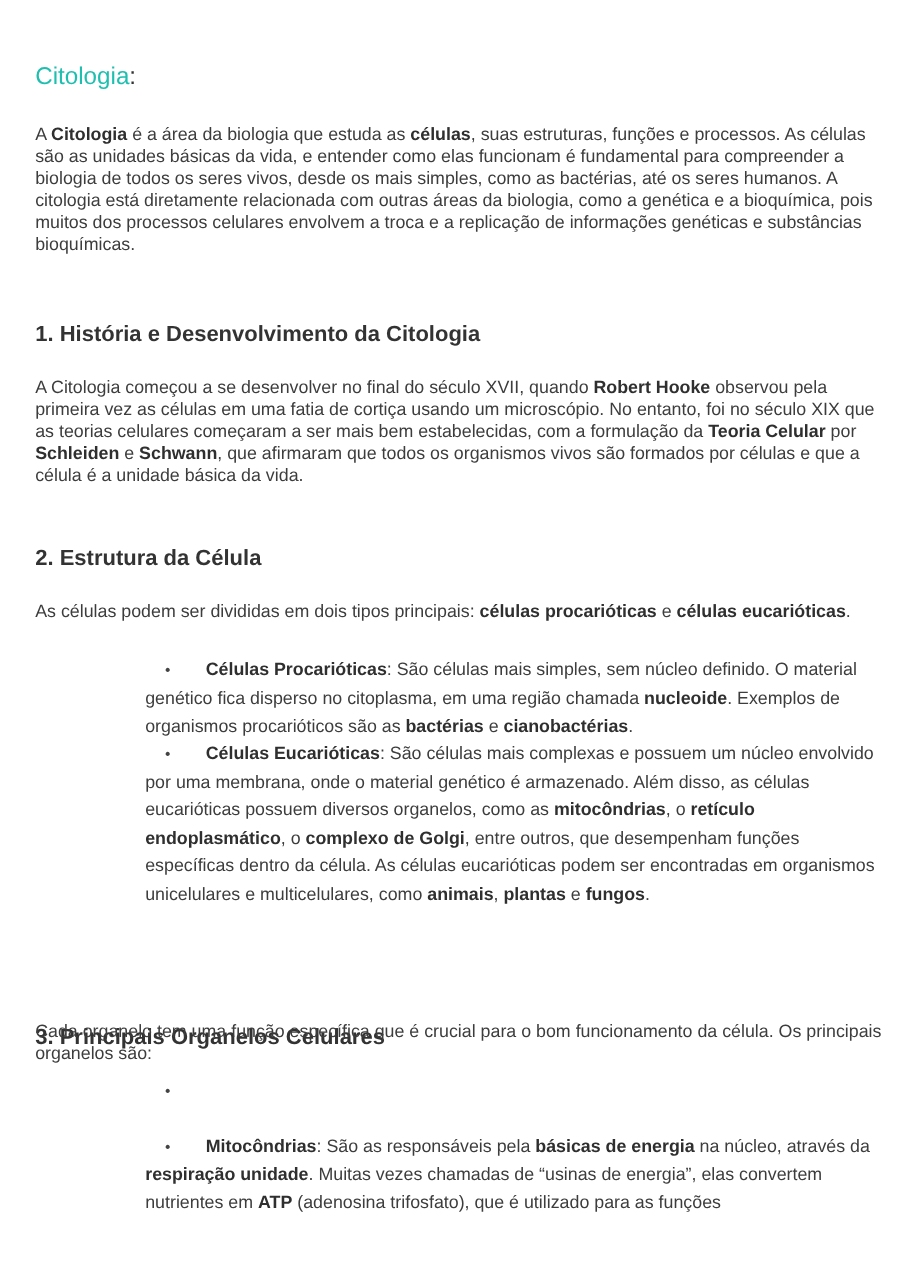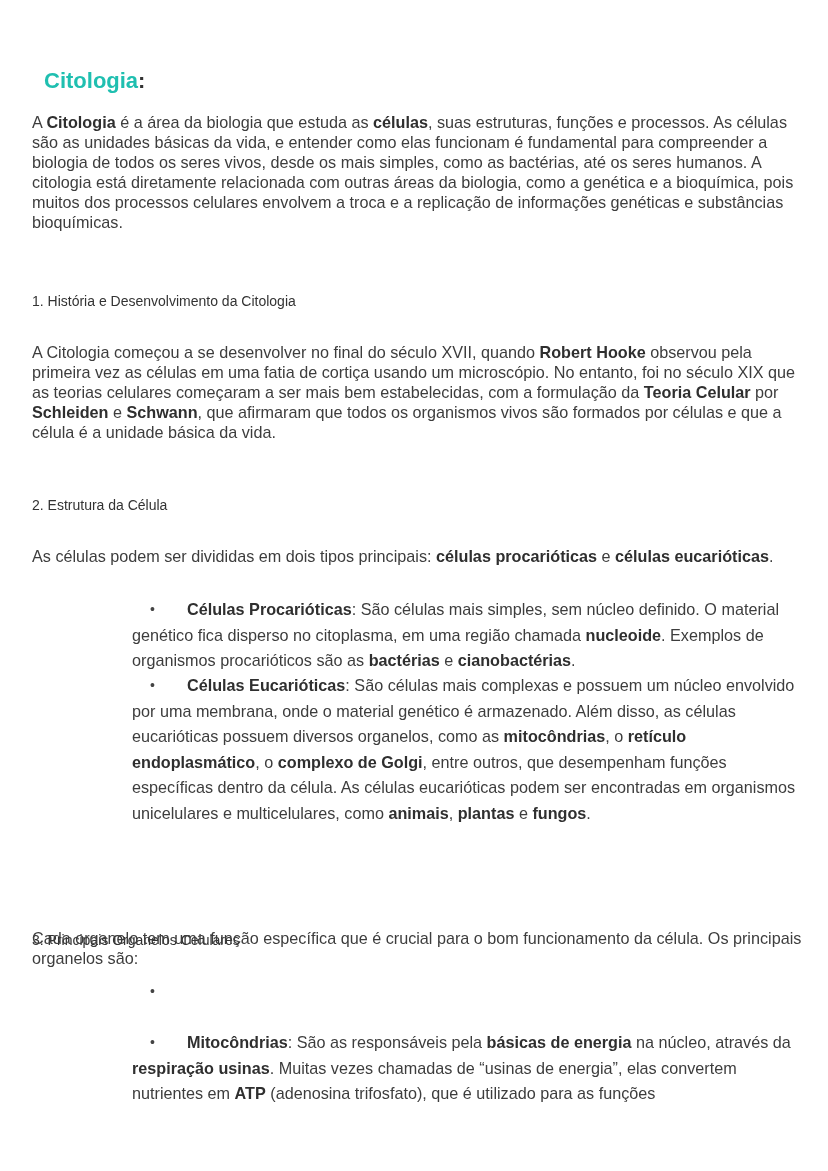--- a/index.html
+++ b/index.html
@@ -4,32 +4,32 @@
 <style>
   html, body { margin: 0; padding: 0; background: #ffffff; }
   body {
     width: 828px; height: 1171px; overflow: hidden;
     font-family: "Liberation Sans", "DejaVu Sans", sans-serif;
     color: #3b3b3b;
   }
   .page { position: relative; padding: 0 32px 0 32px; }
   .title {
     position: absolute; left: 32px; top: 56px;
-    font-size: 22px; font-weight: bold; margin: 12px;
+    font-size: 22px; font-weight: normal; margin: 0;
   }
   .title .accent { color: #1fbfb0; }
   .title .colon { color: #333333; }
   .para {
     position: absolute; left: 32px; width: 770px;
     font-size: 16.2px; line-height: 20px; margin: 0; color: #3d3d3d;
   }
   .para b, .li b { color: #2f2f2f; font-weight: bold; }
   .heading {
     position: absolute; left: 32px; margin: 0;
-    font-size: 14px; font-weight: normal; color: #333333;
+    font-size: 20px; font-weight: bold; color: #333333;
   }
   .li {
     position: absolute; left: 132px; width: 670px;
     font-size: 16.2px; line-height: 25.5px; margin: 0; color: #3d3d3d;
     text-indent: 55px;
   }
   .li .bullet {
     position: absolute; left: 18px; top: 0; text-indent: 0;
     font-size: 14px; color: #444;
   }
@@ -58,16 +58,16 @@
     <span class="bullet">•</span><span><b>Células Eucarióticas</b><span>: São células mais complexas e possuem um núcleo envolvido por uma membrana, onde o material genético é armazenado. Além disso, as células eucarióticas possuem diversos organelos, como as </span><b>mitocôndrias</b><span>, o </span><b>retículo endoplasmático</b><span>, o </span><b>complexo de Golgi</b><span>, entre outros, que desempenham funções específicas dentro da célula. As células eucarióticas podem ser encontradas em organismos unicelulares e multicelulares, como </span><b>animais</b><span>, </span><b>plantas</b><span> e </span><b>fungos</b><span>.</span></span>
   </p>
 
   <h2 class="heading" style="top:932px">3. Principais Organelos Celulares</h2>
   <p class="para" style="top:928px"><span>Cada organelo tem uma função específica que é crucial para o bom funcionamento da célula. Os principais organelos são:</span></p>
 
   <p class="li" style="top:979px">
     <span class="bullet">•</span>
   </p>
   <p class="li" style="top:1030px">
-    <span class="bullet">•</span><span><b>Mitocôndrias</b><span>: São as responsáveis pela </span><b>básicas de energia</b><span> na núcleo, através da </span><b>respiração usinas</b><span>. Muitas vezes chamadas de “usinas de energia”, elas convertem nutrientes em </span><b>ATP</b><span> (adenosina trifosfato), que é utilizado para as funções</span></span>
+    <span class="bullet">•</span><span><b>Mitocôndrias</b><span>: São as responsáveis pela </span><b>básicas de energia</b><span> na núcleo, através da </span><b>respiração unidade</b><span>. Muitas vezes chamadas de “usinas de energia”, elas convertem nutrientes em </span><b>ATP</b><span> (adenosina trifosfato), que é utilizado para as funções</span></span>
   </p>
 
 </div>
 
 </body></html>

